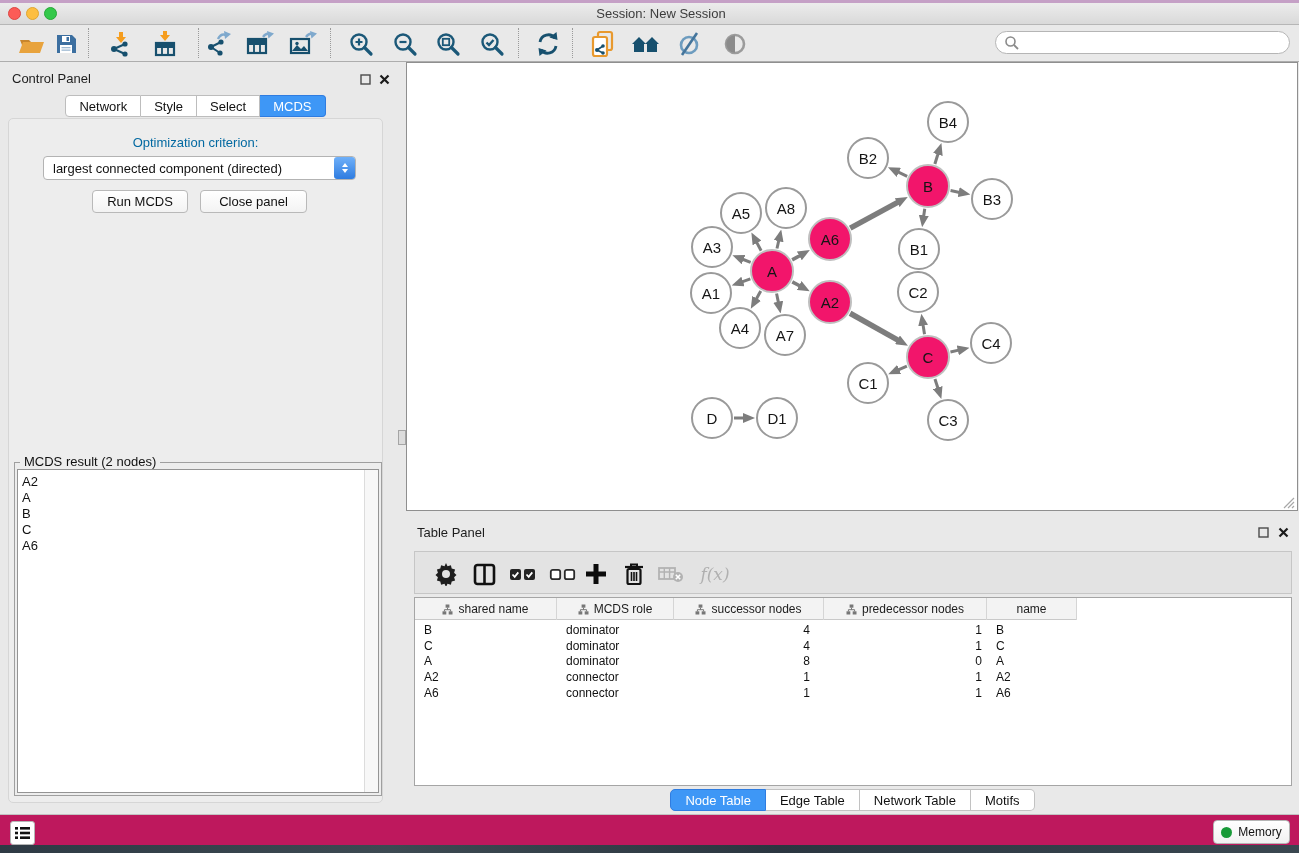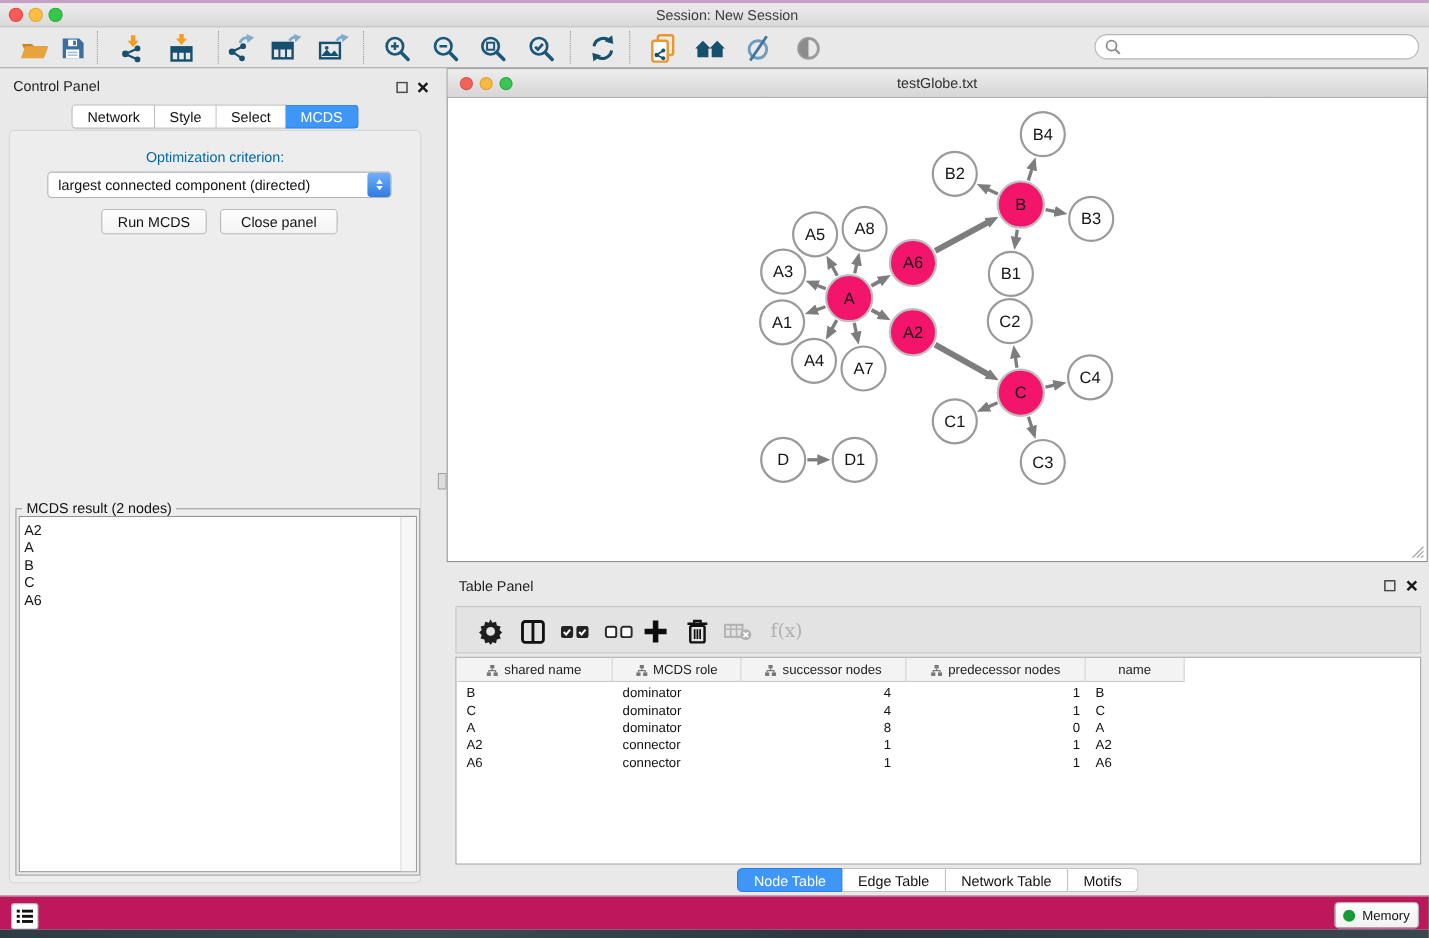--- a/index.html
+++ b/index.html
@@ -46,21 +46,21 @@
   #network-canvas { position:absolute; left:0; top:26px; width:890px; height:510px; overflow:hidden; }
   .gnode { position:absolute; border-radius:50%; background:#fff; border:2px solid #9a9a9a; display:flex; align-items:center; justify-content:center; font-size:15px; color:#151515; }
   .gnode.hub { background:#f2156b; border-color:#bfbfbf; }
   #net-grip { left:-9px; top:367px; width:8px; height:15px; background:#dcdcdc; border:1px solid #a5a5a5; position:absolute; }
   #resize-grip { position:absolute; right:2px; bottom:2px; width:13px; height:13px; }
 
   
   #tp-title { left:417px; top:525px; font-size:13px; color:#1d1d1d; }
   #tp-toolbar { left:414px; top:551px; width:878px; height:43px; background:#e3e3e3; border:1px solid #c6c6c6; }
   .tp-icon { position:absolute; top:7px; width:30px; height:30px; display:flex; align-items:center; justify-content:center; }
-  #fx-label { font-family:"DejaVu Serif",serif; font-size:17px; color:#b0b0b0; }
+  #fx-label { font-family:"DejaVu Serif",serif; font-style:italic; font-size:17px; color:#b0b0b0; }
   #node-table { left:414px; top:597px; width:878px; height:189px; background:#fff; border:1px solid #a5a5a5; overflow:hidden; }
   #tbl-header { position:absolute; left:0; top:0; height:22px; display:flex; background:#f3f3f3; border-bottom:1px solid #c9c9c9; }
   .th { display:flex; align-items:center; justify-content:center; gap:5px; font-size:12px; color:#1c1c1c; border-right:1px solid #d5d5d5; height:22px; }
   .trow { position:absolute; left:0; height:16px; display:flex; font-size:12px; color:#111; }
   .td { height:16px; line-height:15px; white-space:nowrap; overflow:hidden; }
   .td.l { text-align:left; padding-left:9px; }
   .td.r { text-align:right; }
   #bottom-tabs { left:406px; top:789px; width:893px; height:23px; display:flex; justify-content:center; }
   .bt-tab { height:22px; line-height:21px; padding:0 14px; font-size:13px; color:#111; background:#fff; border:1px solid #c2c2c2; border-left:none; }
   .bt-tab:first-child { border-left:1px solid #c2c2c2; border-radius:5px 0 0 5px; }
@@ -265,26 +265,20 @@
     <div class="mcds-item">A2</div>
     <div class="mcds-item">A</div>
     <div class="mcds-item">B</div>
     <div class="mcds-item">C</div>
     <div class="mcds-item">A6</div>
   </div>
 <div class="abs" id="mcds-scroll"></div>
 <div class="abs" id="mcds-result-title">MCDS result (2 nodes)</div>
 
 <div class="abs" id="net-win">
-  <div id="net-titlebar">
-    <div class="nlight" style="left:11px;background:#f2635a;border:1px solid #d9504a;"></div>
-    <div class="nlight" style="left:29px;background:#f7b844;border:1px solid #dda135;"></div>
-    <div class="nlight" style="left:47px;background:#3bc552;border:1px solid #2ba843;"></div>
-    <div id="net-title">testGlobe.txt</div>
-  </div>
   <div id="network-canvas"><svg width="890" height="421">
         <defs>
           <marker id="arrow" viewBox="0 0 12 10" refX="1" refY="5" markerWidth="12" markerHeight="10" orient="auto" markerUnits="userSpaceOnUse">
             <path d="M0,0 L12,5 L0,10 z" fill="#7d7d7d"></path>
           </marker>
         </defs>
         <line x1="343.3641146728813" y1="189.803106183551" x2="335.0427919910833" y2="192.80423895403553" stroke="#7d7d7d" stroke-width="3" marker-end="url(#arrow)"></line>
         <line x1="343.645036109639" y1="173.4580144438556" x2="335.63973079921357" y2="170.25589231968542" stroke="#7d7d7d" stroke-width="3" marker-end="url(#arrow)"></line>
         <line x1="353.7407005957243" y1="202.05562706386607" x2="349.15464697135207" y2="210.22453508227912" stroke="#7d7d7d" stroke-width="3" marker-end="url(#arrow)"></line>
         <line x1="354.158322762694" y1="161.71557162052426" x2="349.5554499491782" y2="153.10374506620434" stroke="#7d7d7d" stroke-width="3" marker-end="url(#arrow)"></line>

